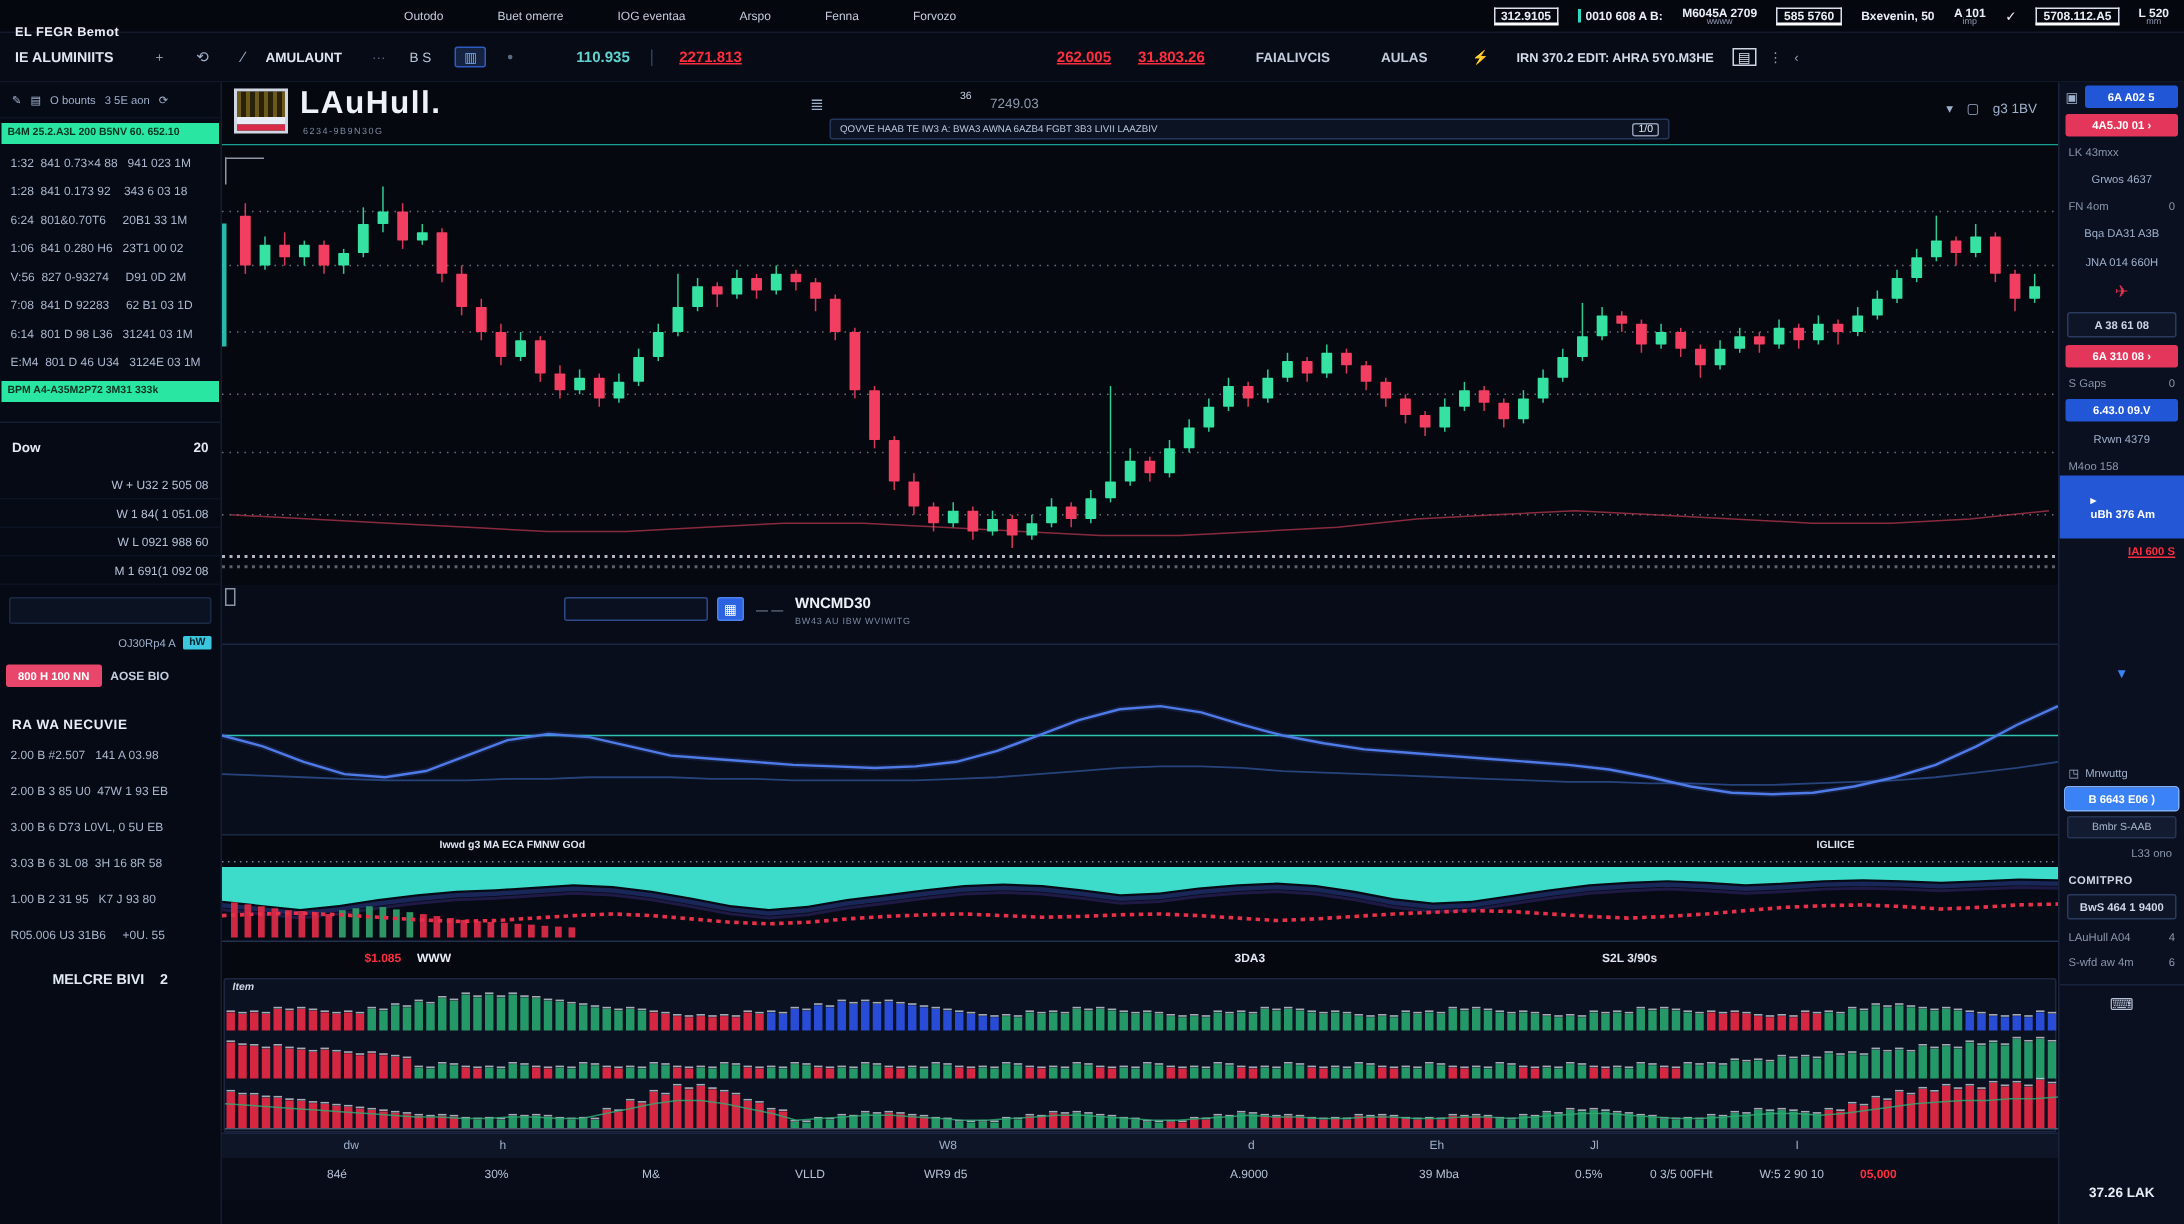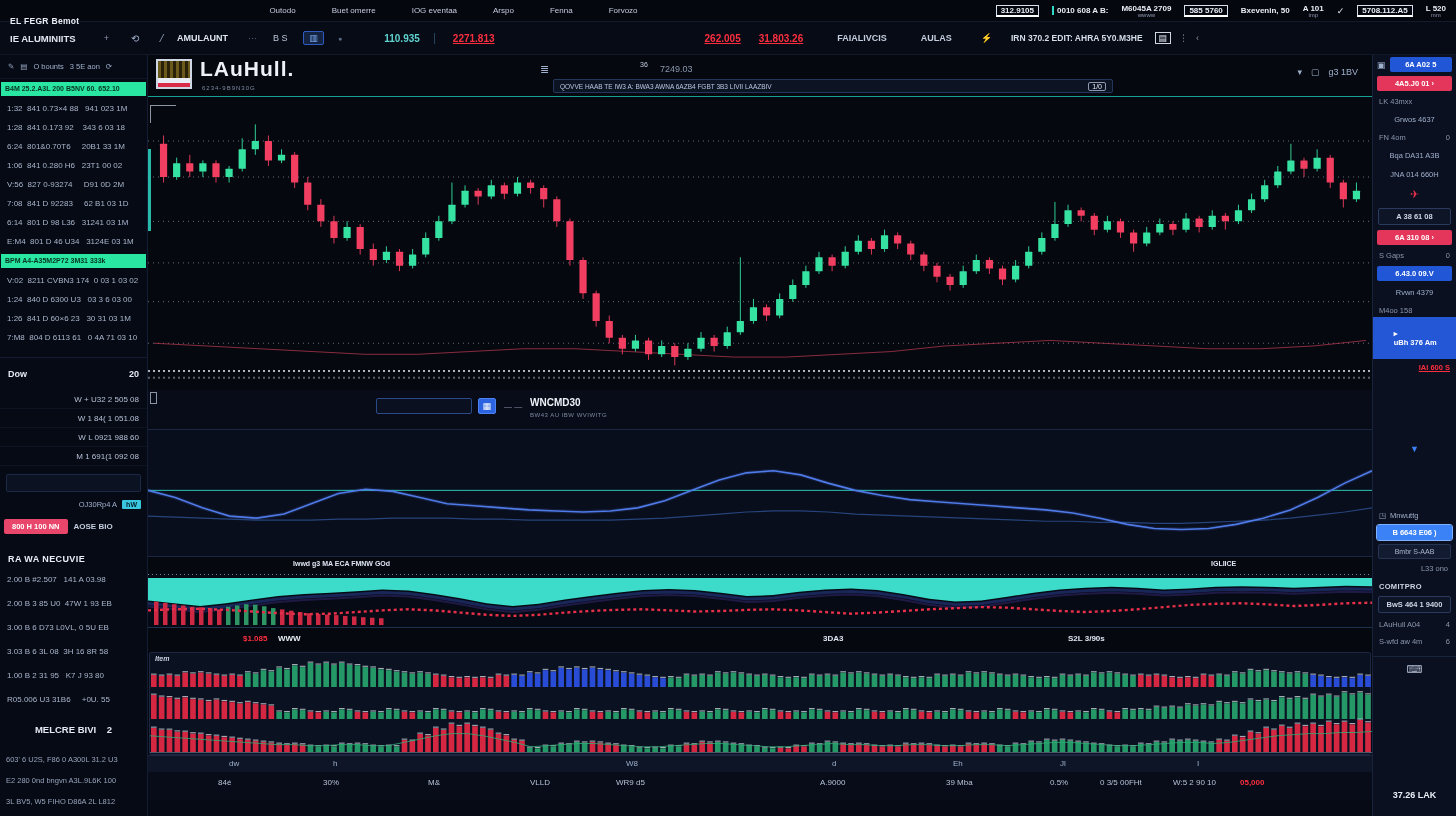--- a/index.html
+++ b/index.html
@@ -197,26 +197,20 @@
           <div class="row-sm">1:32  841 0.73×4 88   941 023 1M</div>
           <div class="row-sm">1:28  841 0.173 92    343 6 03 18</div>
           <div class="row-sm">6:24  801&amp;0.70T6     20B1 33 1M</div>
           <div class="row-sm">1:06  841 0.280 H6   23T1 00 02</div>
           <div class="row-sm">V:56  827 0-93274     D91 0D 2M</div>
           <div class="row-sm">7:08  841 D 92283     62 B1 03 1D</div>
           <div class="row-sm">6:14  801 D 98 L36   31241 03 1M</div>
           <div class="row-sm">E:M4  801 D 46 U34   3124E 03 1M</div>
         </div>
       <div class="green-row">BPM A4-A35M2P72 3M31 333k</div>
-      <div>
-          <div class="row-sm">V:02  8211 CVBN3 174  0 03 1 03 02</div>
-          <div class="row-sm">1:24  840 D 6300 U3   03 3 6 03 00</div>
-          <div class="row-sm">1:26  841 D 60×6 23   30 31 03 1M</div>
-          <div class="row-sm">7:M8  804 D 6113 61   0 4A 71 03 10</div>
-        </div>
       <div class="ls-sec">
         <span>Dow</span>
         <span>20</span>
       </div>
       <div>
           <div class="row-right">W + U32 2 505 08</div>
           <div class="row-right">W 1 84( 1 051.08</div>
           <div class="row-right">W L 0921 988 60</div>
           <div class="row-right">M 1 691(1 092 08</div>
         </div>
@@ -232,25 +226,20 @@
       <div class="ls-title">RA WA NECUVIE</div>
       <div>
           <div class="row-sm3">2.00 B #2.507   141 A 03.98</div>
           <div class="row-sm3">2.00 B 3 85 U0  47W 1 93 EB</div>
           <div class="row-sm3">3.00 B 6 D73 L0VL, 0 5U EB</div>
           <div class="row-sm3">3.03 B 6 3L 08  3H 16 8R 58</div>
           <div class="row-sm3">1.00 B 2 31 95   K7 J 93 80</div>
           <div class="row-sm3">R05.006 U3 31B6     +0U. 55</div>
         </div>
       <div class="ls-center">MELCRE BIVI    2</div>
-      <div style="margin-top:14px">
-          <div class="row-foot">603' 6 U2S, F86 0 A300L 31.2 U3</div>
-          <div class="row-foot">E2 280 0nd bngvn A3L.9L6K 100</div>
-          <div class="row-foot">3L BV5, W5 FIHO D86A 2L L812</div>
-        </div>
     </aside>
 
     <main class="main">
 
       <div class="chart-header">
         <div class="logo-thumb">
           <div class="logo-a"></div>
           <div class="logo-b"></div>
           <div class="logo-c"></div>
         </div>

